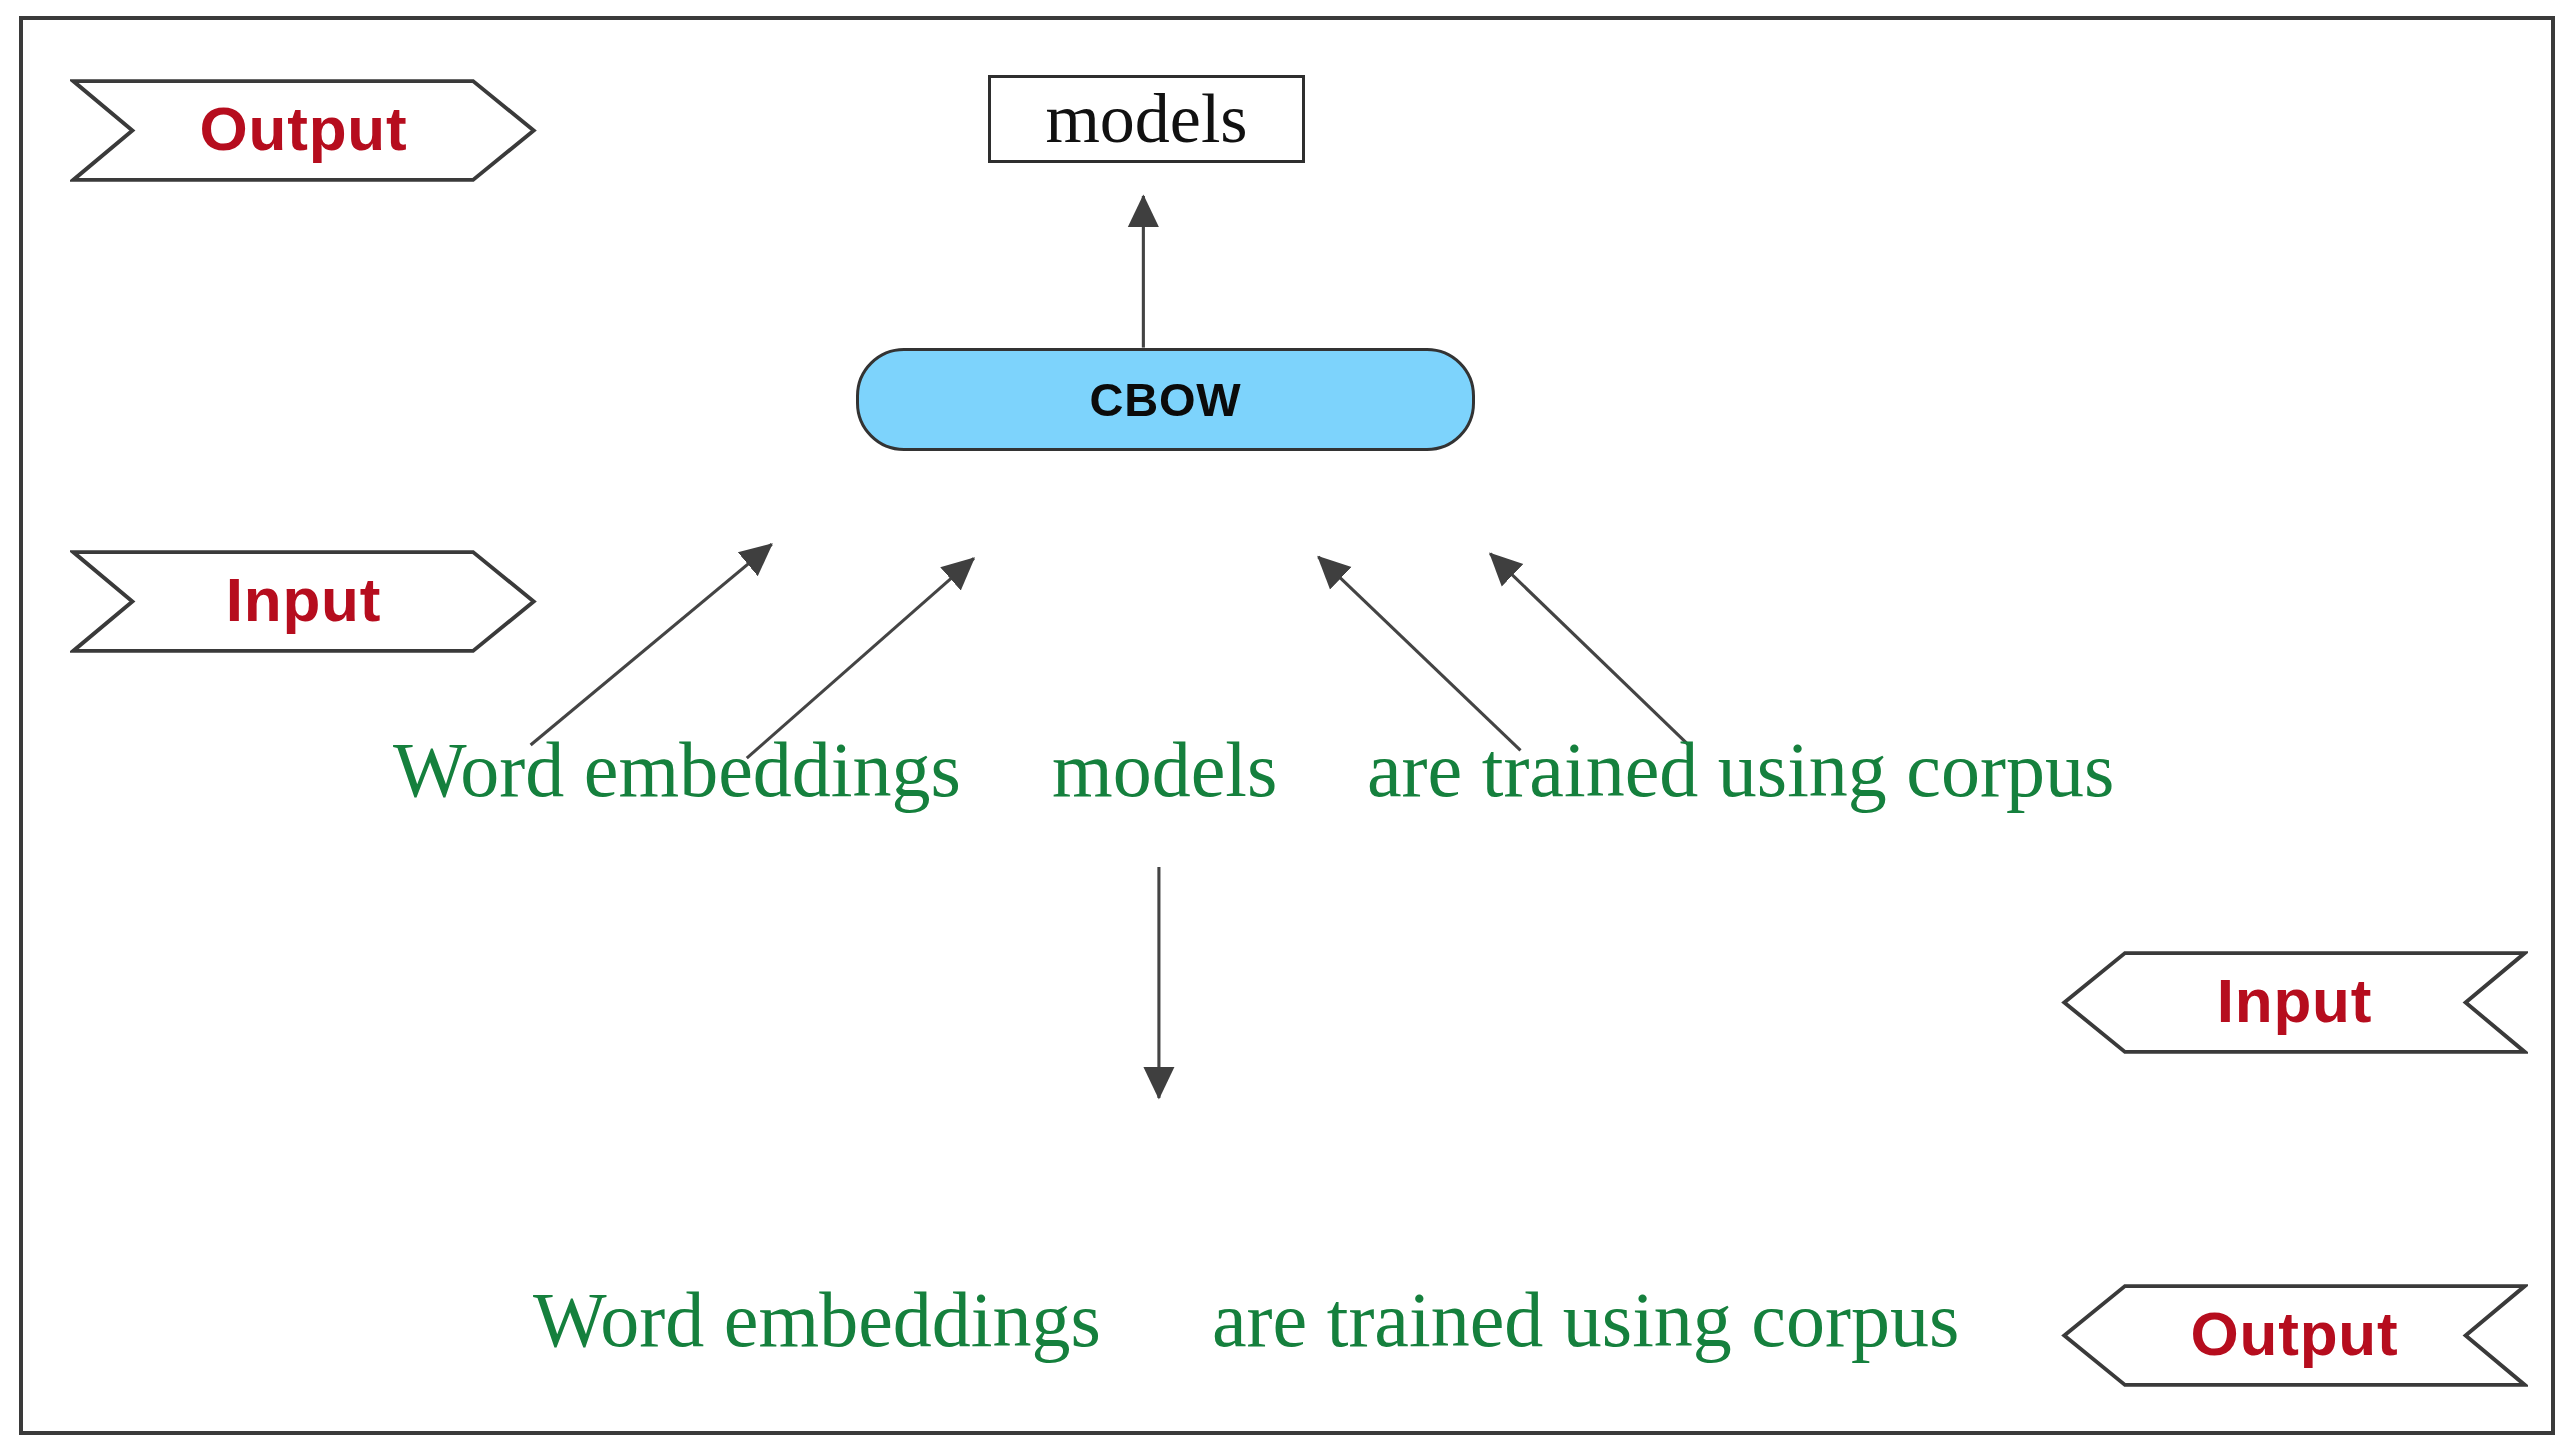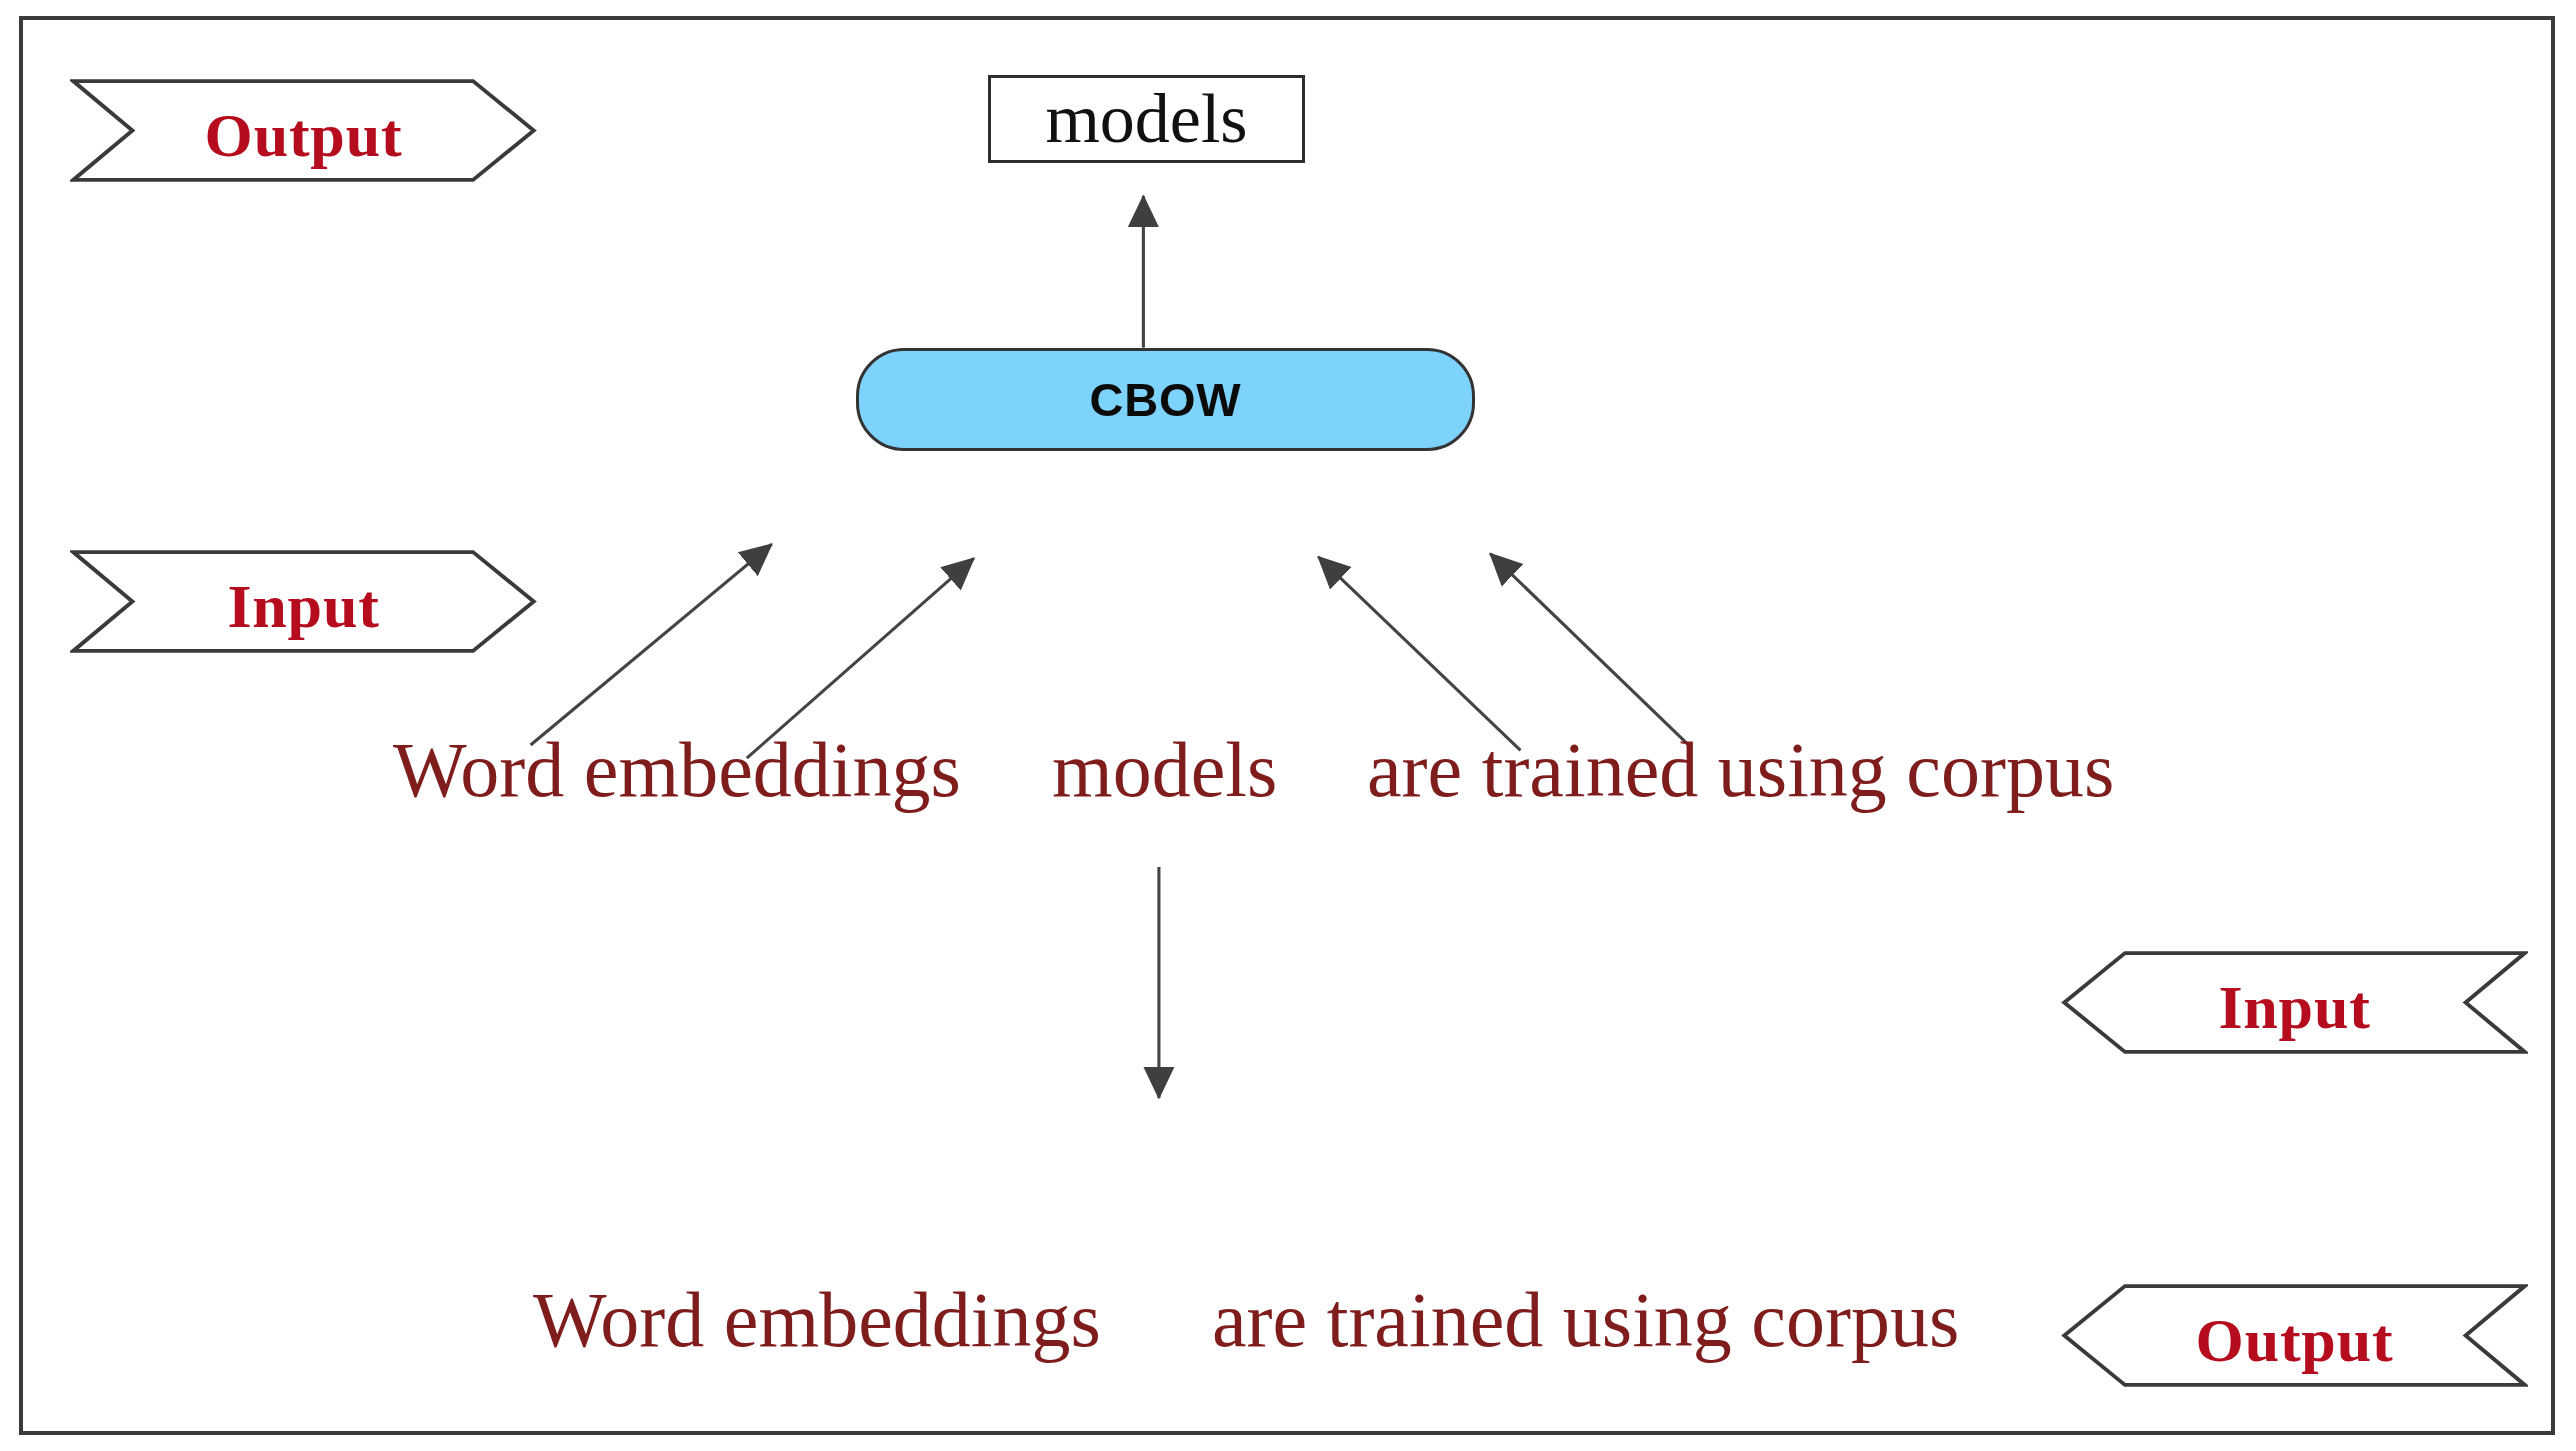--- a/index.html
+++ b/index.html
@@ -14,21 +14,21 @@
     border:4.7px solid #3a3a3a;background:#ffffff;
   }
   
   #connectors{position:absolute;left:0;top:0;width:2576px;height:1451px;pointer-events:none;}
   
   .banner{position:absolute;width:467px;height:105px;}
   .banner svg{position:absolute;left:0;top:0;width:100%;height:100%;}
   .banner .lbl{
     position:absolute;left:0;right:0;top:50%;transform:translateY(-54%);
     text-align:center;font-size:62px;font-weight:bold;color:#b60d1e;
-    font-family:Liberation Serif, serif;letter-spacing:0.8px;margin-top:7px;
+    font-family:Liberation Sans, sans-serif;letter-spacing:0.8px;
   }
   #banner-output-tl{left:70px;top:78px;}
   #banner-input-l{left:70px;top:549px;}
   #banner-input-r{left:2061px;top:950px;}
   #banner-output-br{left:2061px;top:1283px;}
   
   #models-box{
     position:absolute;left:988px;top:75px;width:311px;height:82px;
     border:3.9px solid #2e2e2e;background:#ffffff;
     display:flex;align-items:center;justify-content:center;
@@ -39,21 +39,21 @@
     position:absolute;left:856px;width:613px;height:97px;
     background:#7dd3fc;border:3.1px solid #333333;border-radius:48px;
     display:flex;align-items:center;justify-content:center;
     font-family:"Liberation Sans", sans-serif;font-weight:bold;
     font-size:47px;color:#0b0b0b;letter-spacing:0.8px;
   }
   #cbow-node{top:348px;}
   #skip-node{top:1122px;}
   
   .sent{
-    position:absolute;font-size:78px;line-height:1.1;color:#7f1d1d;
+    position:absolute;font-size:78px;line-height:1.1;color:#15803d;
     white-space:nowrap;font-family:"Liberation Serif", serif;
   }
   #s1-word-embeddings{left:393px;top:727px;}
   #s1-models{left:1052px;top:727px;}
   #s1-are-trained{left:1367px;top:727px;}
   #s2-word-embeddings{left:533px;top:1277px;}
   #s2-are-trained{left:1212px;top:1277px;}
 </style>
 </head>
 <body>

